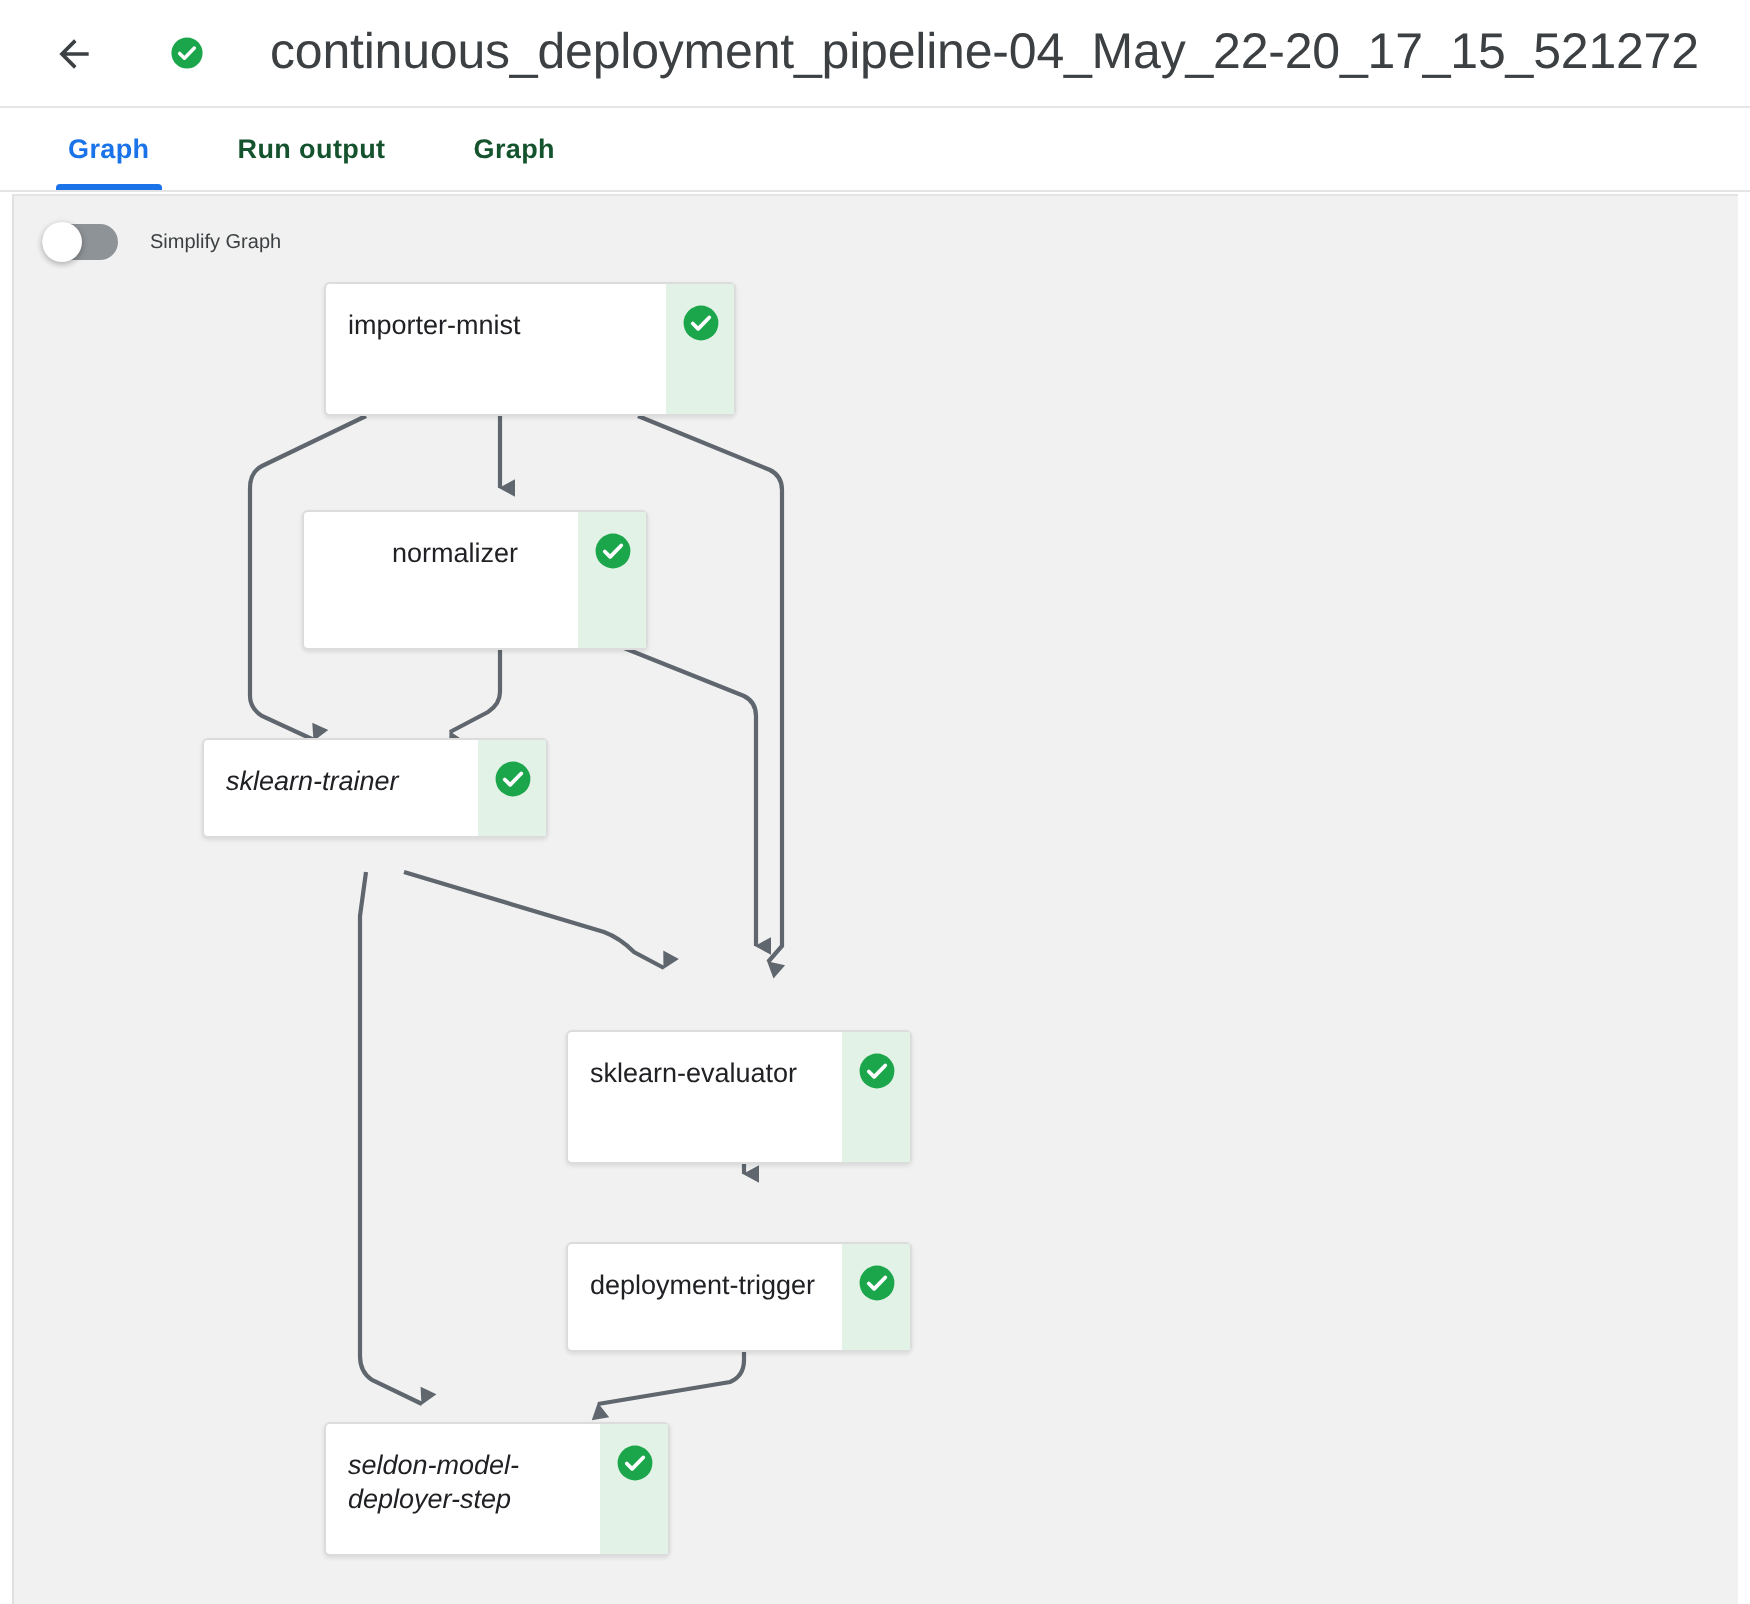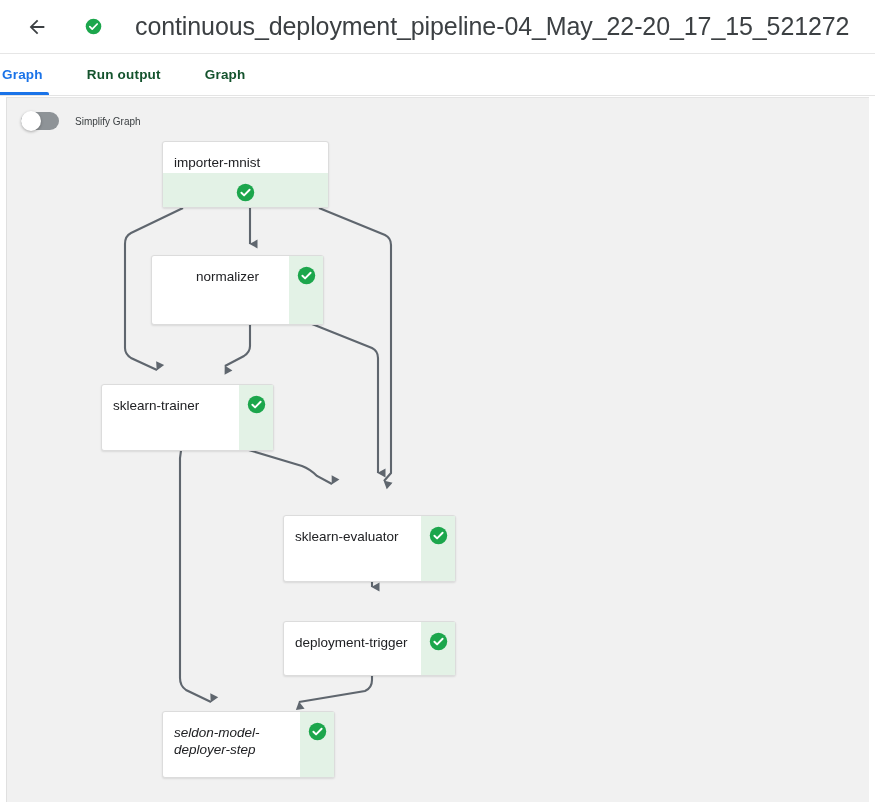--- a/index.html
+++ b/index.html
@@ -50,20 +50,21 @@
     font-weight: 400;
     letter-spacing: -0.1px;
     white-space: nowrap;
   }
 
   
   #tabs {
     height: 42px;
     display: flex;
     align-items: stretch;
+    padding-left: 32px;
     box-sizing: border-box;
     background: #ffffff;
     border-bottom: 1px solid #e4e4e4;
   }
   .tab {
     display: flex;
     align-items: center;
     font-size: 13.5px;
     font-weight: 600;
     color: #14532d;
@@ -233,21 +234,21 @@
       <path d="M195,338 L295,368 Q303,371 310,378 L325,386"></path>
 
       <path d="M176,338 L173,360 L173,580 Q173,588 179,592 L204,604"></path>
 
       <path d="M365,452 L365,489"></path>
 
       <path d="M365,566 L365,582 Q365,590 358,593 L292,604"></path>
     </g>
   </svg>
 
-  <div class="node" style="left:155px; top:43px; width:167px; height:67px;flex-direction:column;">
+  <div class="node" style="left:155px; top:43px; width:206px; height:67px;">
     <div class="node-body">
       <div class="node-label">importer-mnist</div>
     </div>
     <div class="node-status">
       <svg class="check" width="19" height="19" viewBox="0 0 24 24" aria-hidden="true">
         <circle cx="12" cy="12" r="11" fill="#1ca64c"></circle>
         <path d="M6.8 12.3l3.4 3.4 7-7.2" fill="none" stroke="#ffffff" stroke-width="2.4" stroke-linecap="round" stroke-linejoin="round"></path>
       </svg>
     </div>
   </div>
@@ -257,21 +258,21 @@
       <div class="node-label">normalizer</div>
     </div>
     <div class="node-status">
       <svg class="check" width="19" height="19" viewBox="0 0 24 24" aria-hidden="true">
         <circle cx="12" cy="12" r="11" fill="#1ca64c"></circle>
         <path d="M6.8 12.3l3.4 3.4 7-7.2" fill="none" stroke="#ffffff" stroke-width="2.4" stroke-linecap="round" stroke-linejoin="round"></path>
       </svg>
     </div>
   </div>
 
-  <div class="node" style="left:94px; top:286px; width:173px; height:67px;">
+  <div class="node" style="left:94px; top:271px; width:173px; height:50px;font-style:italic;">
     <div class="node-body">
       <div class="node-label">sklearn-trainer</div>
     </div>
     <div class="node-status">
       <svg class="check" width="19" height="19" viewBox="0 0 24 24" aria-hidden="true">
         <circle cx="12" cy="12" r="11" fill="#1ca64c"></circle>
         <path d="M6.8 12.3l3.4 3.4 7-7.2" fill="none" stroke="#ffffff" stroke-width="2.4" stroke-linecap="round" stroke-linejoin="round"></path>
       </svg>
     </div>
   </div>

